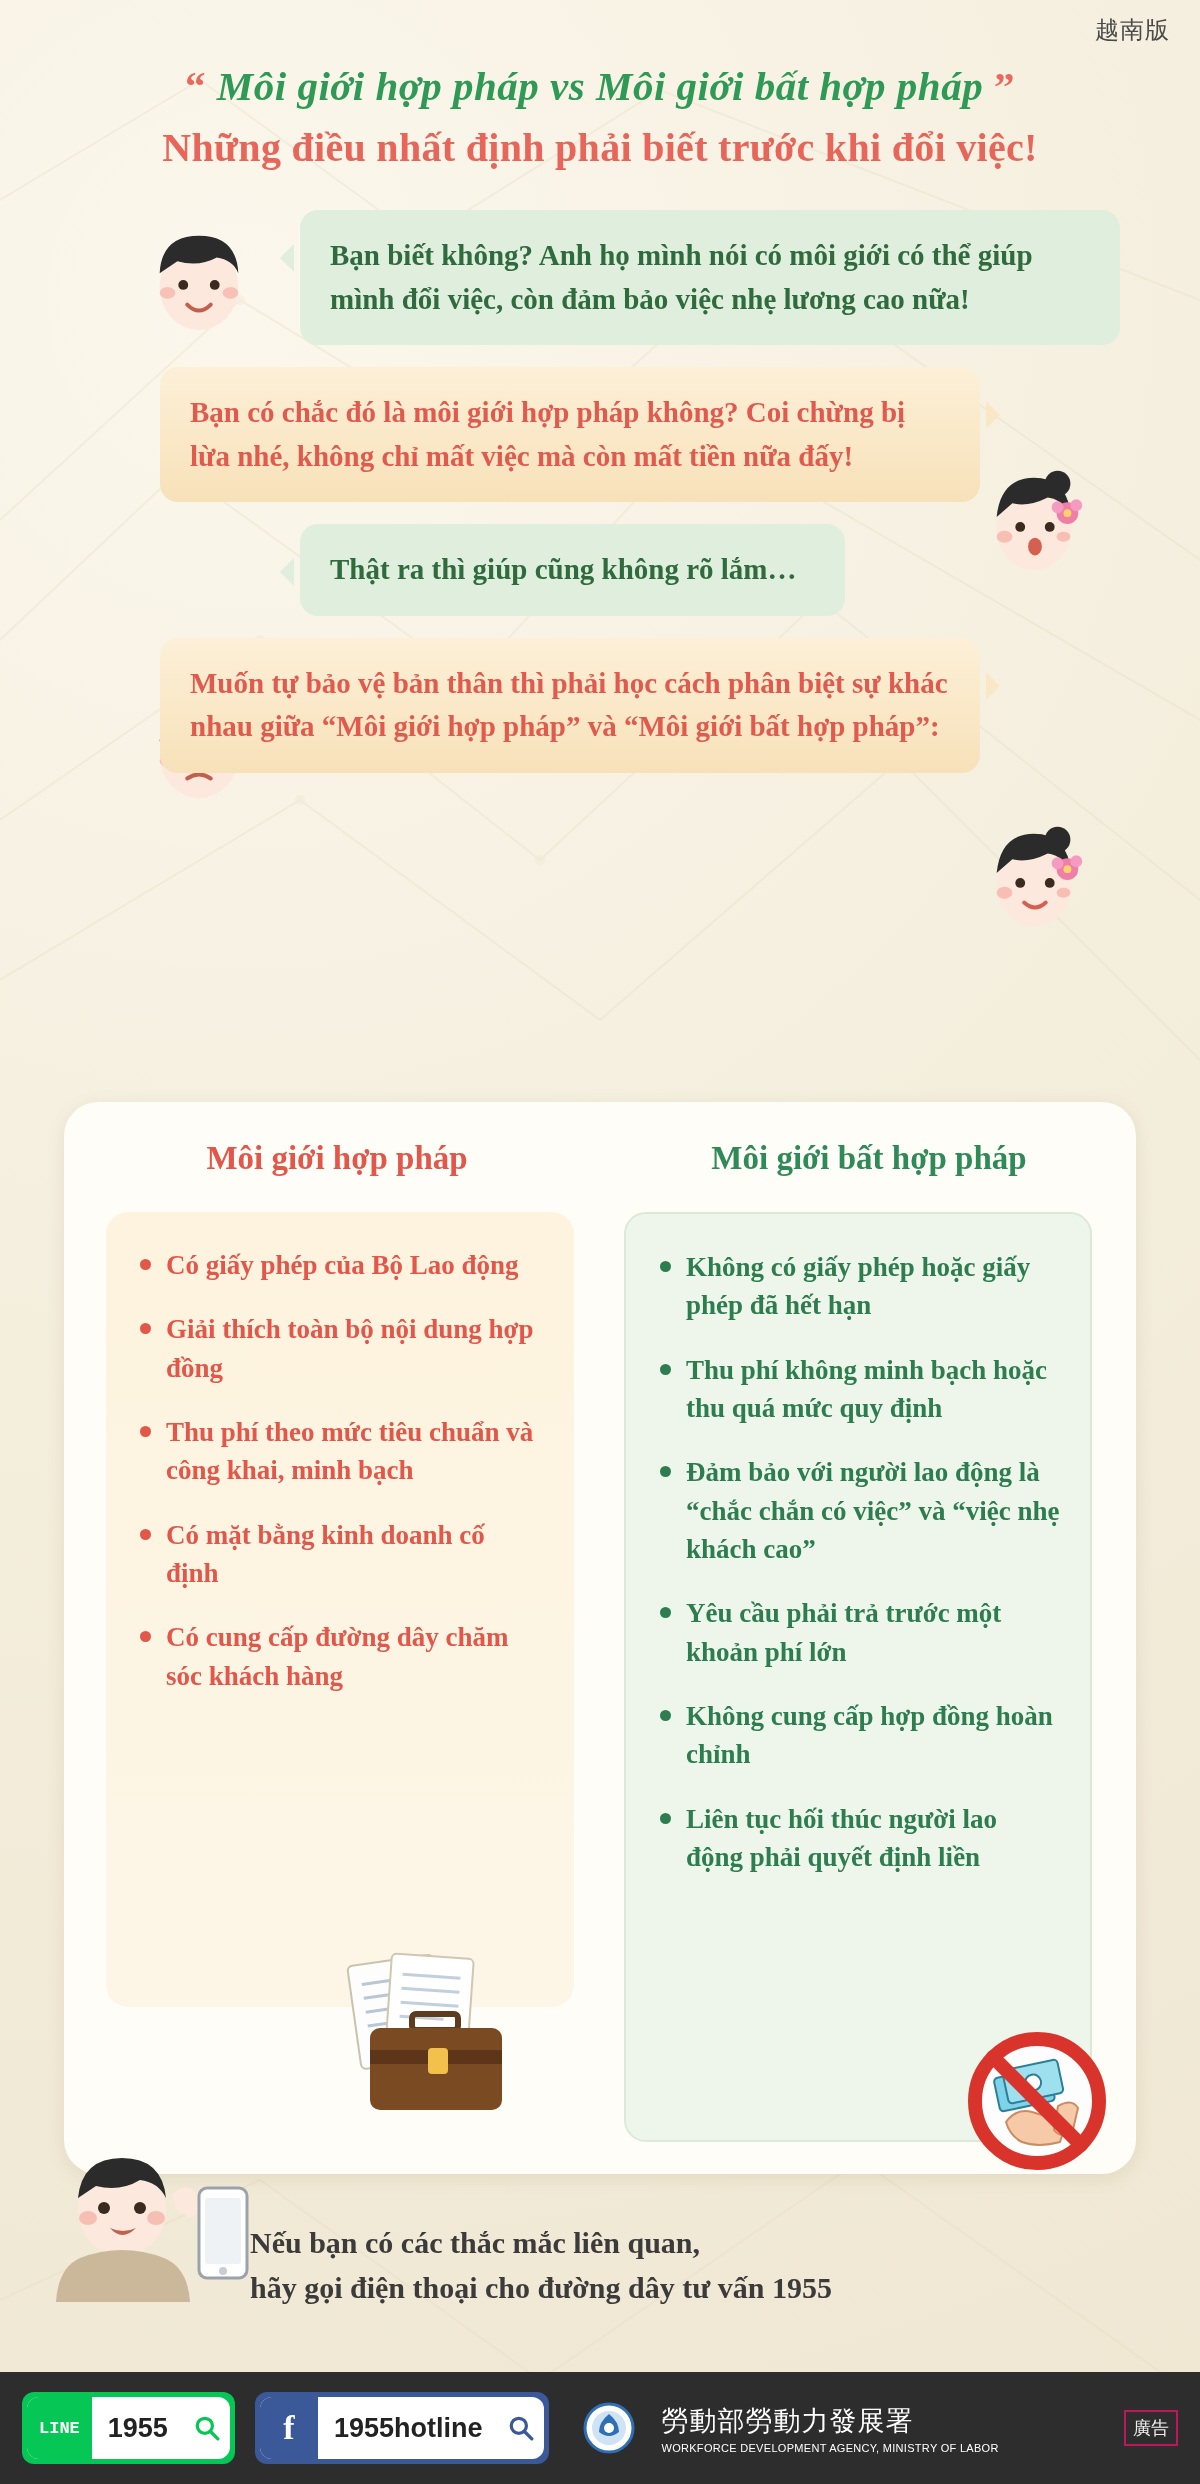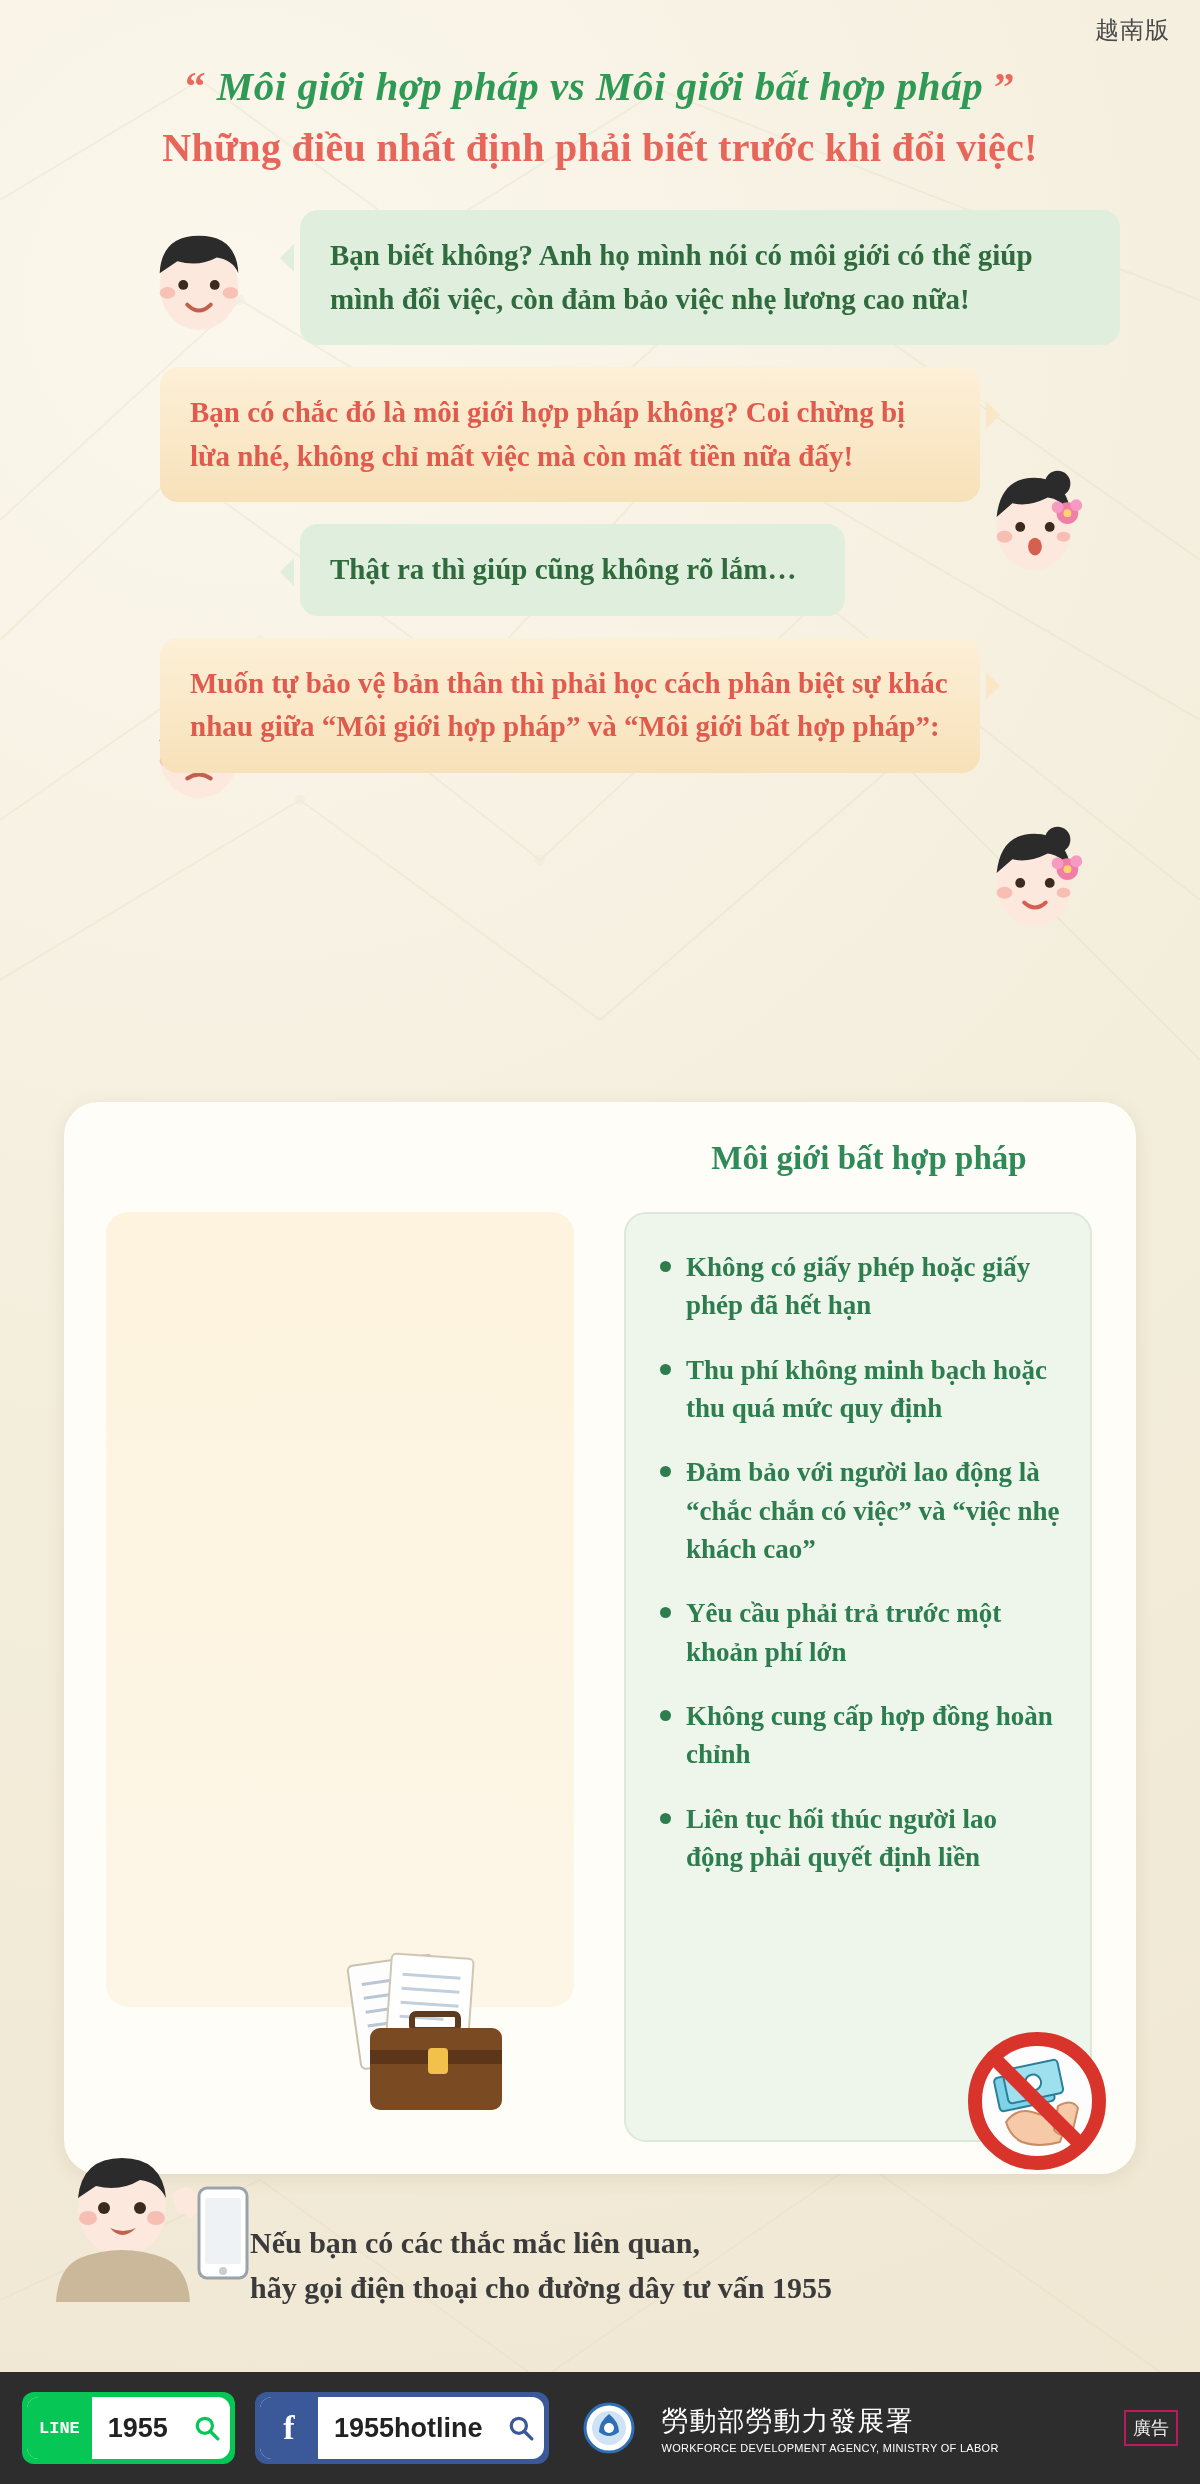--- a/index.html
+++ b/index.html
@@ -381,23 +381,31 @@
     </div>
     <div class="row r3">
       <div class="bubble green tail-left">Thật ra thì giúp cũng không rõ lắm…</div>
     </div>
     <div class="row r4">
       <div class="bubble orange tail-right">Muốn tự bảo vệ bản thân thì phải học cách phân biệt sự khác nhau giữa “Môi giới hợp pháp” và “Môi giới bất hợp pháp”:</div>
     </div>
   </div>
 
   <div class="card">
+    <div class="col-head left">Môi giới hợp pháp</div>
     <div class="col-head right">Môi giới bất hợp pháp</div>
 
     <div class="col-box left">
+      <ul class="items">
+        <li>Có giấy phép của Bộ Lao động</li>
+        <li>Giải thích toàn bộ nội dung hợp đồng</li>
+        <li>Thu phí theo mức tiêu chuẩn và công khai, minh bạch</li>
+        <li>Có mặt bằng kinh doanh cố định</li>
+        <li>Có cung cấp đường dây chăm sóc khách hàng</li>
+      </ul>
       <svg class="briefcase" viewBox="0 0 200 170">
         <g transform="rotate(-8 60 60)">
           <rect x="18" y="8" width="86" height="104" rx="5" fill="#fdfdfd" stroke="#c9c2ad" stroke-width="2"></rect>
           <g stroke="#b9c6d4" stroke-width="3">
             <line x1="30" y1="28" x2="92" y2="28"></line>
               <line x1="30" y1="42" x2="92" y2="42"></line>
             <line x1="30" y1="56" x2="92" y2="56"></line>
               <line x1="30" y1="70" x2="78" y2="70"></line>
           </g>
         </g>

